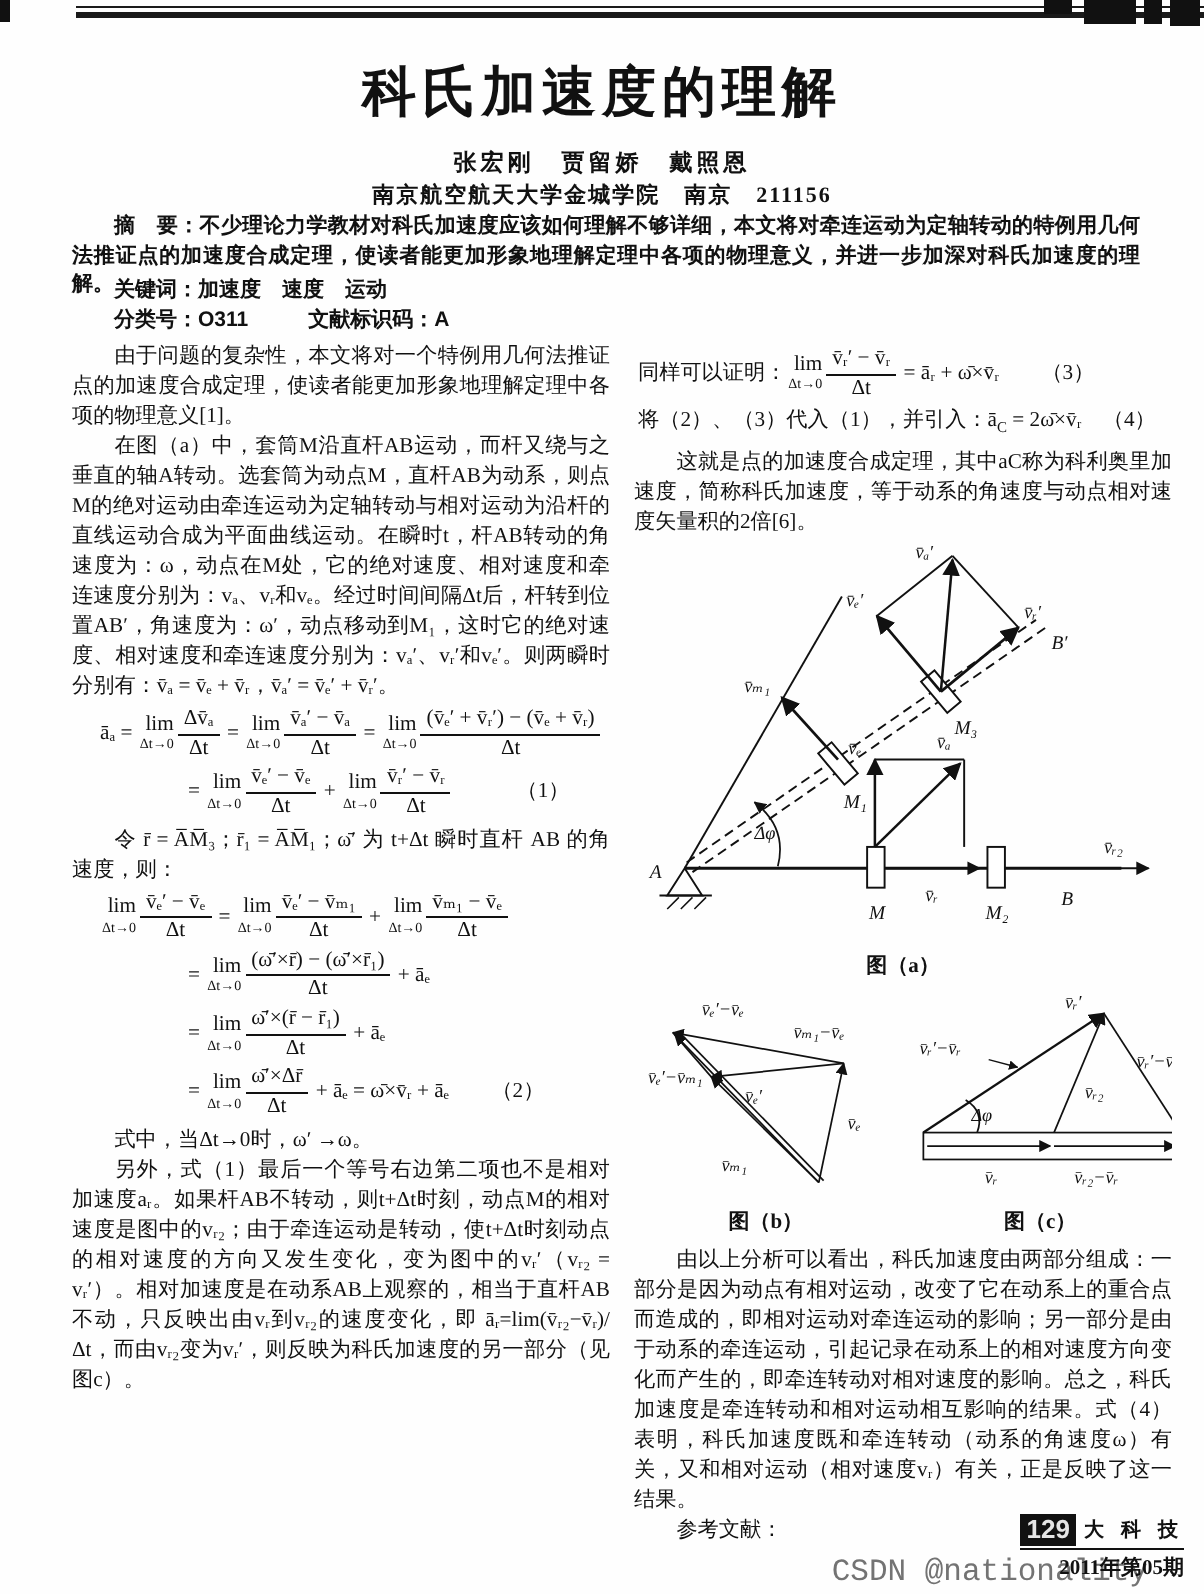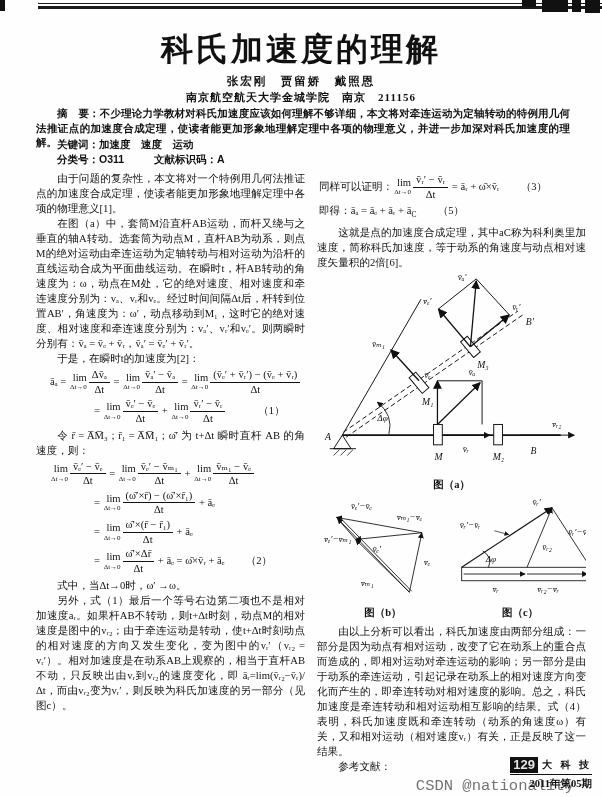--- a/index.html
+++ b/index.html
@@ -7,21 +7,21 @@
         font-family:"Liberation Serif","DejaVu Serif",serif;color:#111;}
   
   .rule-thin{position:absolute;left:38px;top:3px;width:564px;height:1px;background:#1a1a1a;}
   .rule-thick{position:absolute;left:38px;top:6px;width:564px;height:2.5px;background:#1a1a1a;}
   .corner-tick{position:absolute;left:0;top:0;width:5px;height:11px;background:#111;}
   .masthead{position:absolute;right:0;top:0;width:82px;height:14px;}
   .masthead div{position:absolute;background:#111;}
   
   .title{position:absolute;left:0;top:28px;width:602px;text-align:center;
          font-family:"Liberation Sans","DejaVu Sans",sans-serif;
-         font-size:32px;font-weight:bold;letter-spacing:3px;}
+         font-size:27px;font-weight:bold;letter-spacing:3px;}
   .authors{position:absolute;left:0;top:74px;width:602px;text-align:center;
            font-size:11.5px;font-weight:bold;letter-spacing:2px;}
   .affil{position:absolute;left:0;top:90px;width:602px;text-align:center;
          font-size:11px;font-weight:bold;letter-spacing:1px;}
   
   .abstract{position:absolute;left:36px;top:106px;width:534px;
             font-family:"Liberation Sans","DejaVu Sans",sans-serif;
             font-size:10.5px;font-weight:bold;line-height:14.5px;text-align:justify;}
   .abstract p{margin:0;text-indent:2em;}
   .kw{position:absolute;left:36px;top:138px;width:534px;font-family:"Liberation Sans","DejaVu Sans",sans-serif;
@@ -89,35 +89,34 @@
   <div class="kw">
     <span style="margin-left:2em;">关键词：加速度　速度　运动</span>
   </div>
   <div class="cls">
     <span style="margin-left:2em;">分类号：O311</span><span class="gap"></span><span>文献标识码：A</span>
   </div>
 
   <div class="col col-left">
     <p>由于问题的复杂性，本文将对一个特例用几何法推证点的加速度合成定理，使读者能更加形象地理解定理中各项的物理意义[1]。</p>
     <p>在图（a）中，套筒M沿直杆AB运动，而杆又绕与之垂直的轴A转动。选套筒为动点M，直杆AB为动系，则点M的绝对运动由牵连运动为定轴转动与相对运动为沿杆的直线运动合成为平面曲线运动。在瞬时t，杆AB转动的角速度为：ω，动点在M处，它的绝对速度、相对速度和牵连速度分别为：vₐ、vᵣ和vₑ。经过时间间隔Δt后，杆转到位置AB′，角速度为：ω′，动点移动到M₁，这时它的绝对速度、相对速度和牵连速度分别为：vₐ′、vᵣ′和vₑ′。则两瞬时分别有：v̄ₐ = v̄ₑ + v̄ᵣ，v̄ₐ′ = v̄ₑ′ + v̄ᵣ′。</p>
-    <p>于是，在瞬时t的加速度为[2]：</p>
     <div class="eq ctr">āₐ = <span class="lim"><span class="t">lim</span><span class="b">Δt→0</span></span><span class="frac"><span class="n">Δv̄ₐ</span><span class="d">Δt</span></span> = <span class="lim"><span class="t">lim</span><span class="b">Δt→0</span></span><span class="frac"><span class="n">v̄ₐ′ − v̄ₐ</span><span class="d">Δt</span></span> = <span class="lim"><span class="t">lim</span><span class="b">Δt→0</span></span><span class="frac"><span class="n">(v̄ₑ′ + v̄ᵣ′) − (v̄ₑ + v̄ᵣ)</span><span class="d">Δt</span></span></div>
     <div class="eq ind">= <span class="lim"><span class="t">lim</span><span class="b">Δt→0</span></span><span class="frac"><span class="n">v̄ₑ′ − v̄ₑ</span><span class="d">Δt</span></span> + <span class="lim"><span class="t">lim</span><span class="b">Δt→0</span></span><span class="frac"><span class="n">v̄ᵣ′ − v̄ᵣ</span><span class="d">Δt</span></span>　　　（1）</div>
     <p>令 r̄ = A̅M̅₃；r̄₁ = A̅M̅₁；ω̄′ 为 t+Δt 瞬时直杆 AB 的角速度，则：</p>
     <div class="eq ctr"><span class="lim"><span class="t">lim</span><span class="b">Δt→0</span></span><span class="frac"><span class="n">v̄ₑ′ − v̄ₑ</span><span class="d">Δt</span></span> = <span class="lim"><span class="t">lim</span><span class="b">Δt→0</span></span><span class="frac"><span class="n">v̄ₑ′ − v̄ₘ₁</span><span class="d">Δt</span></span> + <span class="lim"><span class="t">lim</span><span class="b">Δt→0</span></span><span class="frac"><span class="n">v̄ₘ₁ − v̄ₑ</span><span class="d">Δt</span></span></div>
     <div class="eq ind">= <span class="lim"><span class="t">lim</span><span class="b">Δt→0</span></span><span class="frac"><span class="n">(ω̄′×r̄) − (ω̄′×r̄₁)</span><span class="d">Δt</span></span> + āₑ</div>
     <div class="eq ind">= <span class="lim"><span class="t">lim</span><span class="b">Δt→0</span></span><span class="frac"><span class="n">ω̄′×(r̄ − r̄₁)</span><span class="d">Δt</span></span> + āₑ</div>
     <div class="eq ind">= <span class="lim"><span class="t">lim</span><span class="b">Δt→0</span></span><span class="frac"><span class="n">ω̄′×Δr̄</span><span class="d">Δt</span></span> + āₑ = ω̄×v̄ᵣ + āₑ　　（2）</div>
     <p>式中，当Δt→0时，ω′ →ω。</p>
     <p>另外，式（1）最后一个等号右边第二项也不是相对加速度aᵣ。如果杆AB不转动，则t+Δt时刻，动点M的相对速度是图中的vᵣ₂；由于牵连运动是转动，使t+Δt时刻动点的相对速度的方向又发生变化，变为图中的vᵣ′（vᵣ₂ = vᵣ′）。相对加速度是在动系AB上观察的，相当于直杆AB不动，只反映出由vᵣ到vᵣ₂的速度变化，即 āᵣ=lim(v̄ᵣ₂−v̄ᵣ)/Δt，而由vᵣ₂变为vᵣ′，则反映为科氏加速度的另一部分（见图c）。</p>
   </div>
 
   <div class="col col-right">
     <div class="eq">同样可以证明：<span class="lim"><span class="t">lim</span><span class="b">Δt→0</span></span><span class="frac"><span class="n">v̄ᵣ′ − v̄ᵣ</span><span class="d">Δt</span></span> = āᵣ + ω̄×v̄ᵣ　　（3）</div>
-    <div class="eq">即得：āₐ = āₑ + āᵣ + ā<sub>C</sub>　　（5）</div>
+    <div class="eq">将（2）、（3）代入（1），并引入：ā<sub>C</sub> = 2ω̄×v̄ᵣ　（4）</div>
     <p>这就是点的加速度合成定理，其中aC称为科利奥里加速度，简称科氏加速度，等于动系的角速度与动点相对速度矢量积的2倍[6]。</p>
 
     <div class="figwrap">
       <svg width="262" height="204" viewBox="0 0 270 210">
         <defs>
           <marker id="ar" viewBox="0 0 10 10" refX="9" refY="5" markerWidth="7" markerHeight="7" orient="auto-start-reverse">
             <path d="M0 0L10 5L0 10z" fill="#111"></path>
           </marker>
         </defs>
         <g stroke="#111" stroke-width="1" fill="none">

